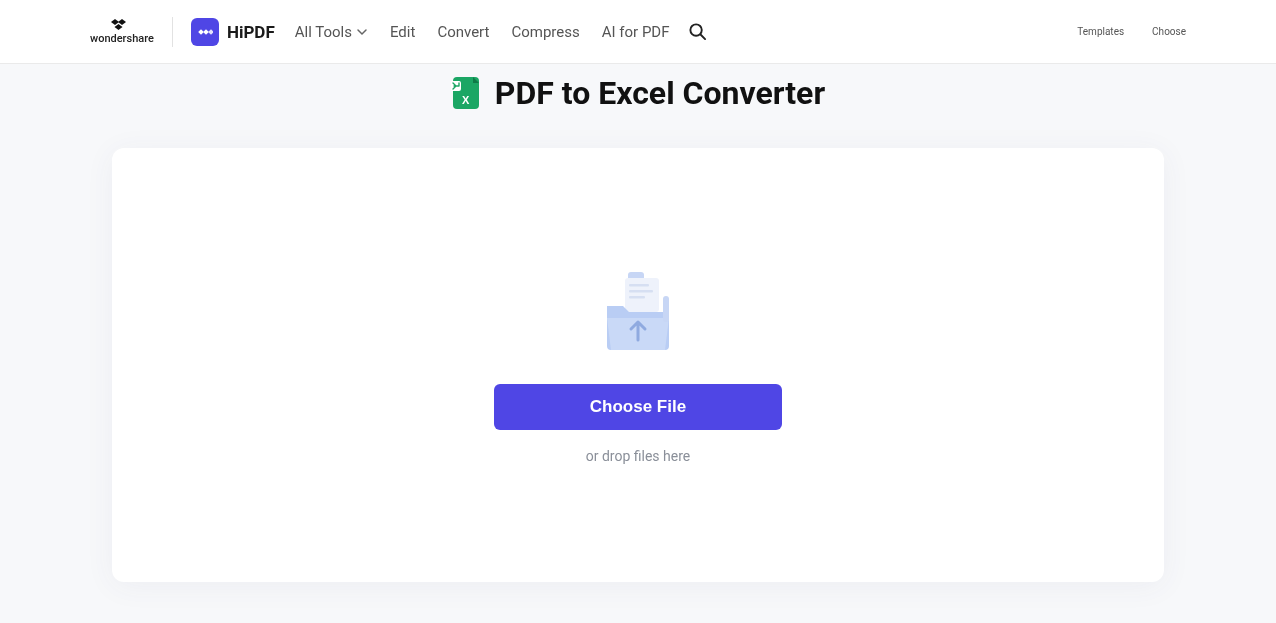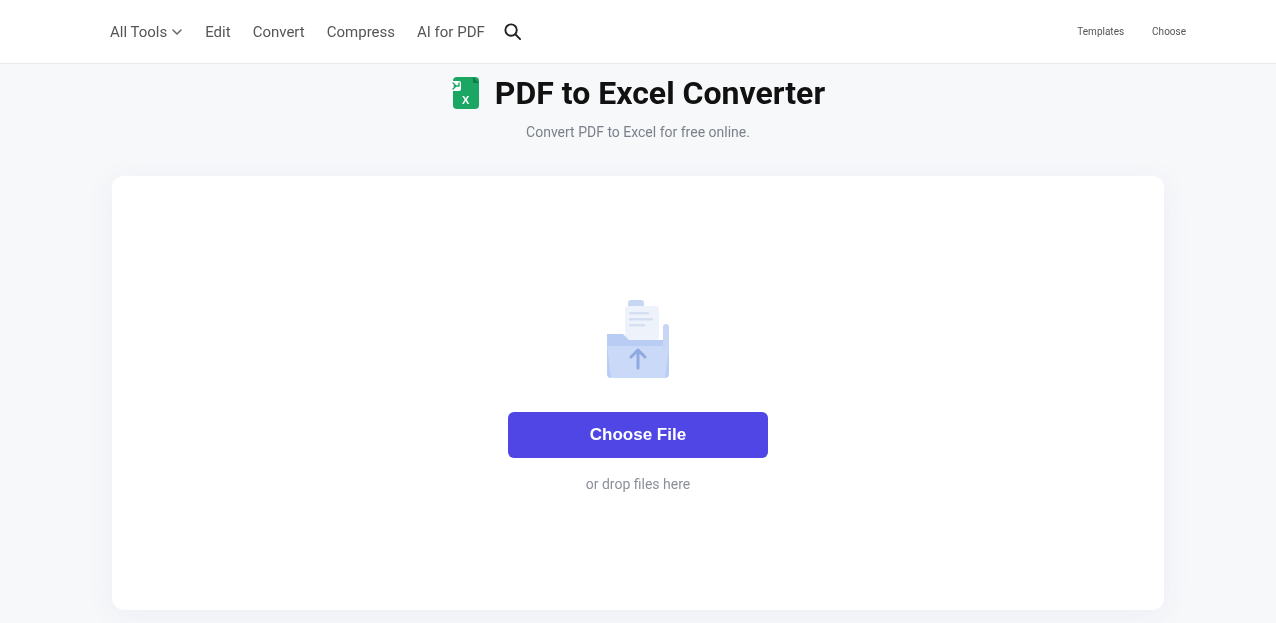--- a/index.html
+++ b/index.html
@@ -168,34 +168,57 @@
   position: relative;
   margin-bottom: 28px;
 }
 .choose-btn {
   background: #4f46e5;
   color: #fff;
   font-size: 17px;
   font-weight: 600;
   border: none;
   border-radius: 6px;
-  width: 260px;
+  width: 288px;
   height: 46px;
   cursor: pointer;
 }
 .drop-hint {
   font-size: 14px;
   color: #8a8f99;
   margin-top: 18px;
 }
 </style>
 </head>
 <body>
 
 <header class="header">
+  <div class="brand-group">
+    <div class="wondershare-logo">
+      <span class="ws-icon">
+        <svg width="22" height="14" viewBox="0 0 22 14">
+          <path d="M0 3 L4 0 L8 3 L4 6 Z" fill="#111"></path>
+          <path d="M7 3 L11 0 L15 3 L11 6 Z" fill="#111"></path>
+          <path d="M3.5 8 L7.5 5 L11.5 8 L7.5 11 Z" fill="#111"></path>
+        </svg>
+      </span>
+      <span class="ws-text">wondershare</span>
+    </div>
+    <div class="vdiv"></div>
+    <div class="hipdf-logo">
+      <span class="hipdf-badge">
+        <svg width="16" height="16" viewBox="0 0 16 16">
+          <rect x="2" y="6" width="4" height="4" fill="#fff" transform="rotate(45 4 8)"></rect>
+          <rect x="7" y="6" width="4" height="4" fill="#fff" transform="rotate(45 9 8)"></rect>
+          <rect x="12" y="6" width="4" height="4" fill="#fff" transform="rotate(45 14 8)" opacity="0.85"></rect>
+        </svg>
+      </span>
+      <span class="hipdf-text">HiPDF</span>
+    </div>
+  </div>
 
   <nav class="nav">
     <div class="nav-item">
       <span>All Tools</span>
       <span class="chev">
         <svg width="12" height="12" viewBox="0 0 12 12">
             <path d="M2 4 L6 8 L10 4" stroke="#666" stroke-width="1.5" fill="none" stroke-linecap="round"></path>
           </svg>
       </span>
     </div>
@@ -232,21 +255,20 @@
       <svg width="30" height="32" viewBox="0 0 30 32">
         <rect x="2" y="0" width="26" height="32" rx="4" fill="#1ba664"></rect>
         <path d="M22 0 L28 6 L22 6 Z" fill="#0e7a47"></path>
         <rect x="0" y="4" width="10" height="10" rx="2" fill="#fff"></rect>
         <path d="M2 6 L5 9 L2 12 M3 9 L8 9 M8 6 L8 9" stroke="#1ba664" stroke-width="1.4" fill="none" stroke-linecap="round" stroke-linejoin="round"></path>
         <text x="11" y="27" font-size="11" font-weight="700" fill="#fff" font-family="Arial">X</text>
       </svg>
     </div>
     <h1 class="page-title">PDF to Excel Converter</h1>
   </div>
-  <p class="subtitle">Convert PDF to Excel for free online.</p>
 
   <section class="card">
     <div class="upload-illus">
       <svg width="90" height="90" viewBox="0 0 90 90">
         <rect x="35" y="6" width="16" height="18" rx="3" fill="#c7d6f5"></rect>
         <rect x="32" y="12" width="34" height="34" rx="3" fill="#eef2fb"></rect>
         <rect x="36" y="18" width="20" height="2.5" rx="1" fill="#d6dff2"></rect>
         <rect x="36" y="24" width="24" height="2.5" rx="1" fill="#d6dff2"></rect>
         <rect x="36" y="30" width="16" height="2.5" rx="1" fill="#d6dff2"></rect>
         <path d="M14 40 L30 40 L36 46 L76 46 L76 80 Q76 84 72 84 L18 84 Q14 84 14 80 Z" fill="#b9cdf4"></path>

